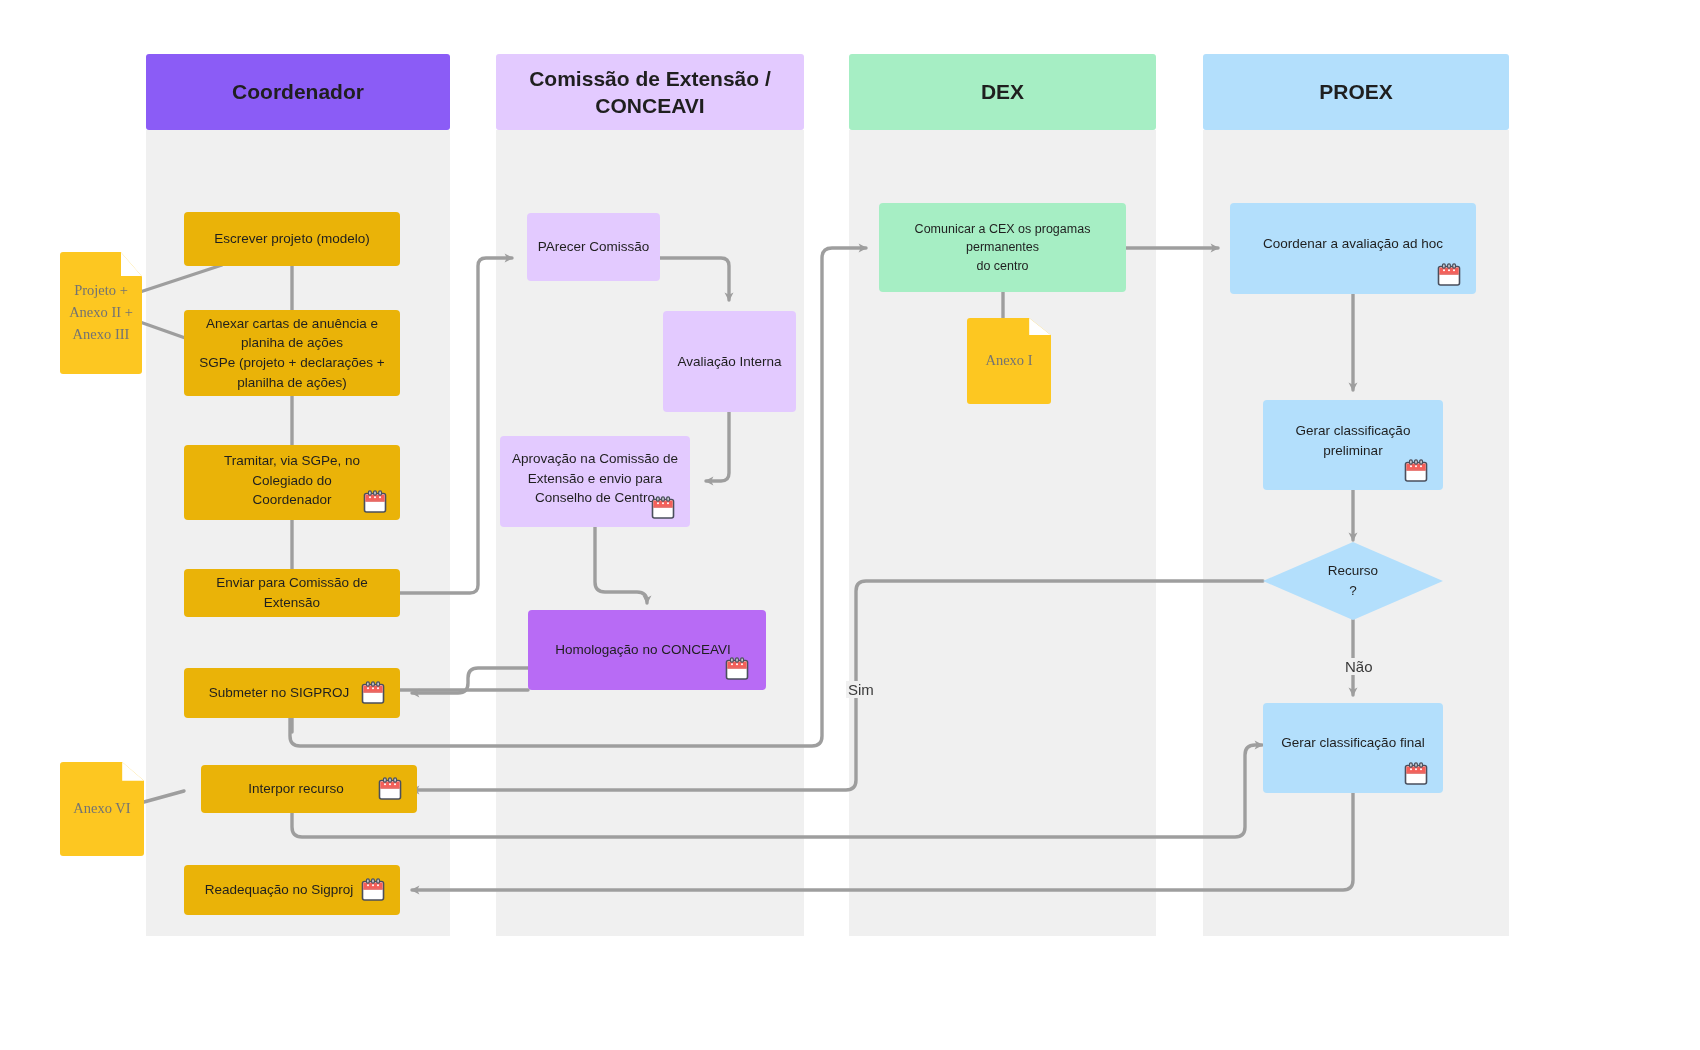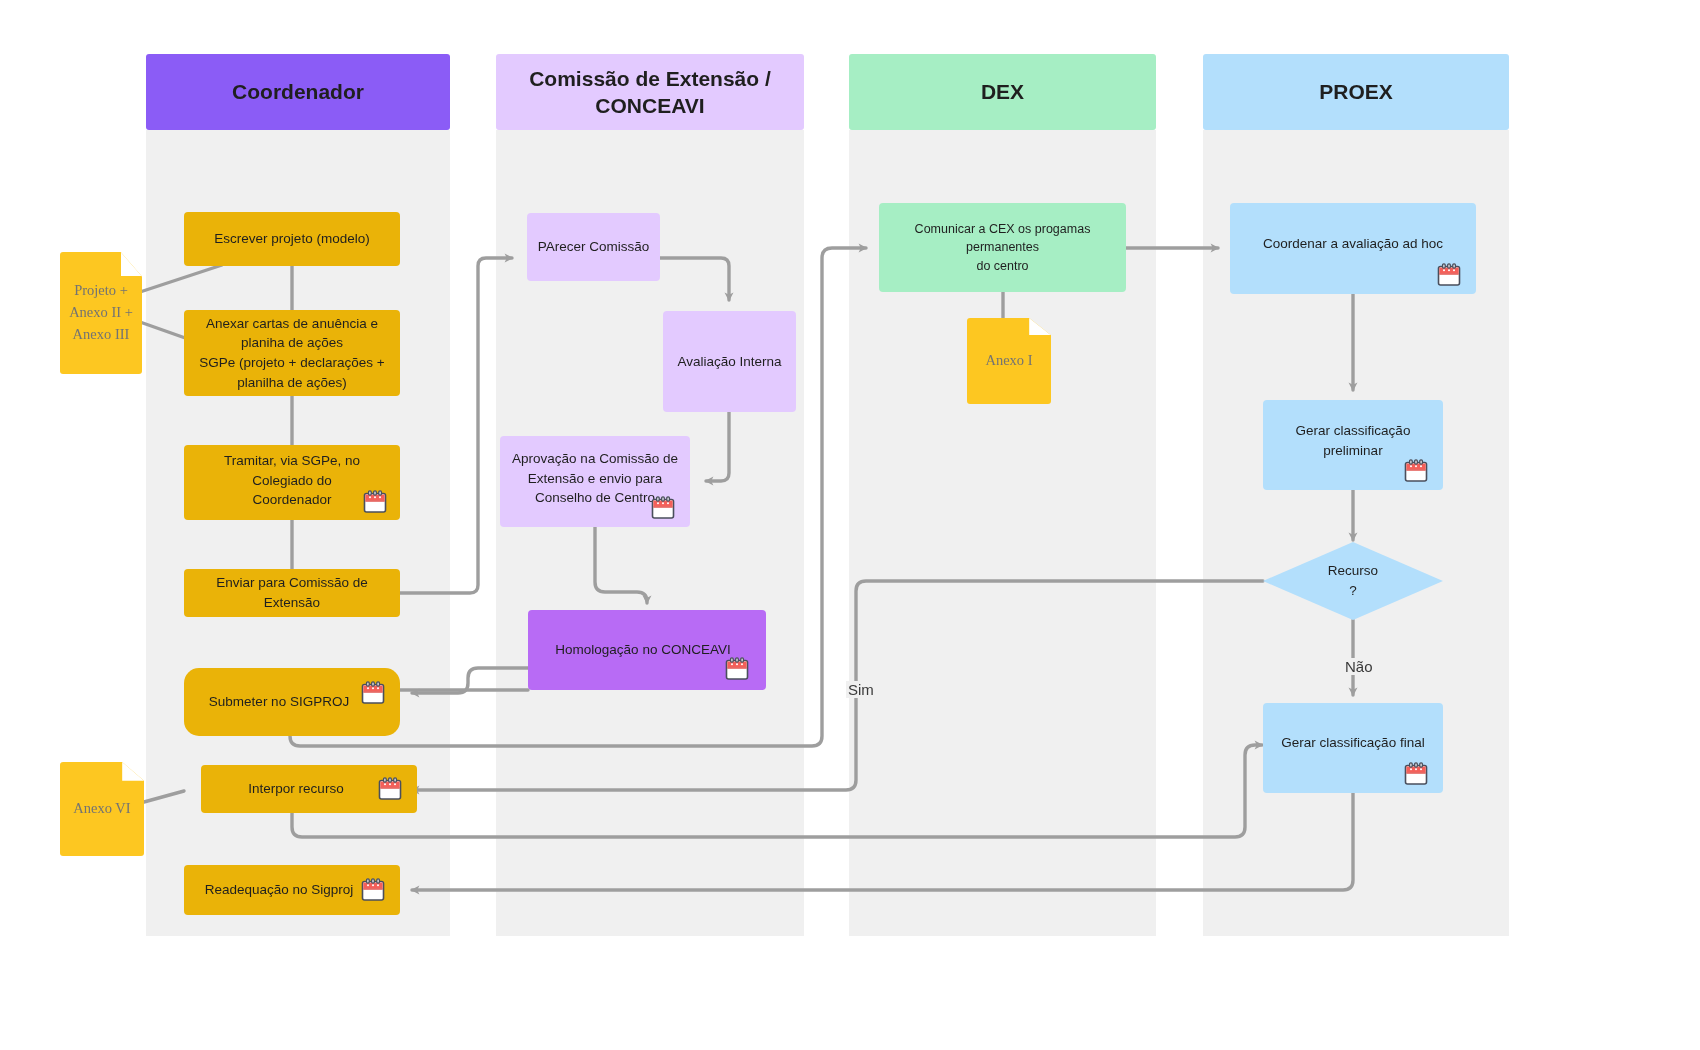--- a/index.html
+++ b/index.html
@@ -223,21 +223,21 @@
             <rect x="16.8" y="1.8" width="2.6" height="4.4" rx="1.1"></rect>
           </g>
         </svg>
     </span>
   </div>
 
   <div class="node pink" style="left:184px;top:569px;width:216px;height:48px;">
     <span class="txt">Enviar para Comissão de Extensão</span>
   </div>
 
-  <div class="node pink" style="left:184px;top:668px;width:216px;height:68px;border-radius:15px;">
+  <div class="node pink" style="left:184px;top:668px;width:216px;height:50px;">
     <span class="txt" style="padding-right:26px;">Submeter no SIGPROJ</span>
     <span class="cal" style="right:14px;top:12px;">
       <svg viewBox="0 0 26 26">
           <rect x="2.5" y="4.5" width="21" height="18.5" rx="2" fill="#fff" stroke="#4a4f5c" stroke-width="1.6"></rect>
           <path d="M3.3 5.5h19.4v6H3.3z" fill="#f4605a"></path>
           <path d="M3.3 11.3h19.4v1.4H3.3z" fill="#e04a44"></path>
           <g fill="#fff">
             <circle cx="8" cy="8.2" r="1"></circle>
             <circle cx="13" cy="8.2" r="1"></circle>
             <circle cx="18" cy="8.2" r="1"></circle>

